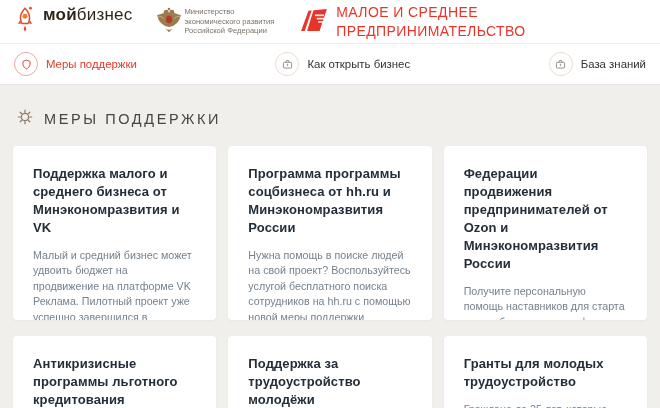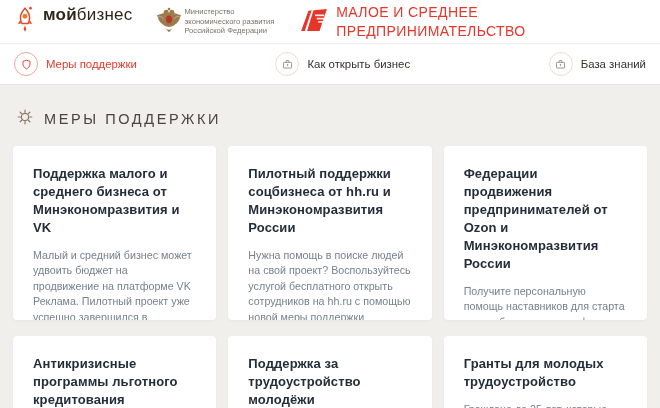--- a/index.html
+++ b/index.html
@@ -165,22 +165,22 @@
     </div>
 
     <div class="cards">
 
       <div class="card">
         <div class="card-title">Поддержка малого и среднего бизнеса от Минэкономразвития и VK</div>
         <div class="card-body">Малый и средний бизнес может удвоить бюджет на продвижение на платформе VK Реклама. Пилотный проект уже успешно завершился в нескольких регионах</div>
       </div>
 
       <div class="card">
-        <div class="card-title">Пилотный поддержки соцбизнеса от hh.ru и Минэкономразвития России</div>
-        <div class="card-body">Нужна помощь в поиске людей на свой проект? Воспользуйтесь услугой бесплатного открыть сотрудников на hh.ru с помощью новой меры поддержки</div>
+        <div class="card-title">Программа программы соцбизнеса от hh.ru и Минэкономразвития России</div>
+        <div class="card-body">Нужна помощь в поиске людей на свой проект? Воспользуйтесь услугой бесплатного поиска сотрудников на hh.ru с помощью новой меры поддержки</div>
       </div>
 
       <div class="card">
         <div class="card-title">Федерации продвижения предпринимателей от Ozon и Минэкономразвития России</div>
         <div class="card-body">Получите персональную помощь наставников для старта своего бизнеса на платформе Ozon и бесплатное продвижение товаров для первых продаж</div>
       </div>
 
       <div class="card">
         <div class="card-title">Антикризисные программы льготного кредитования</div>
 

